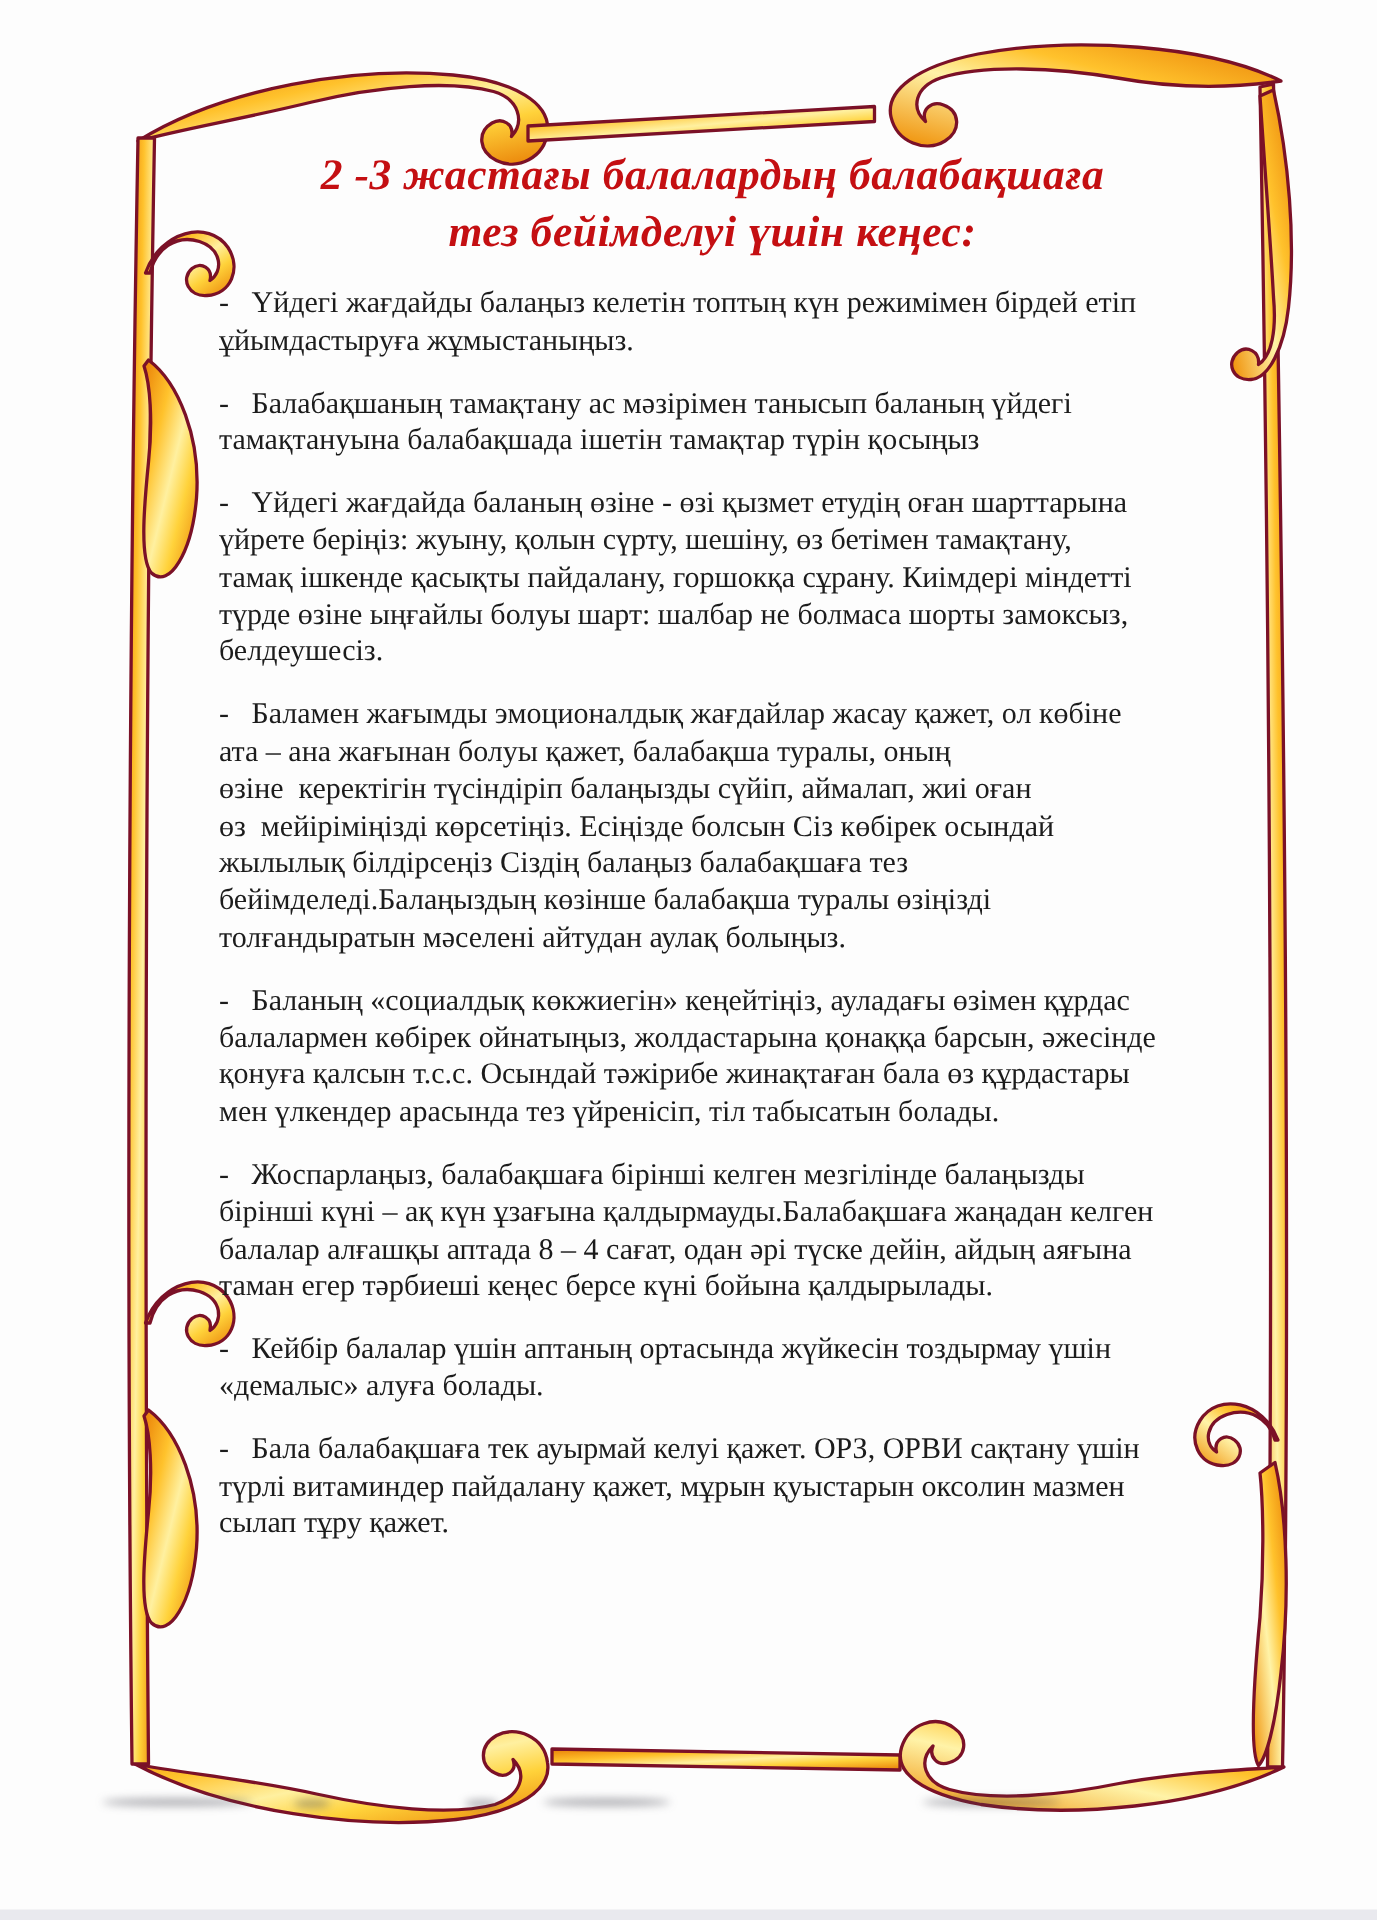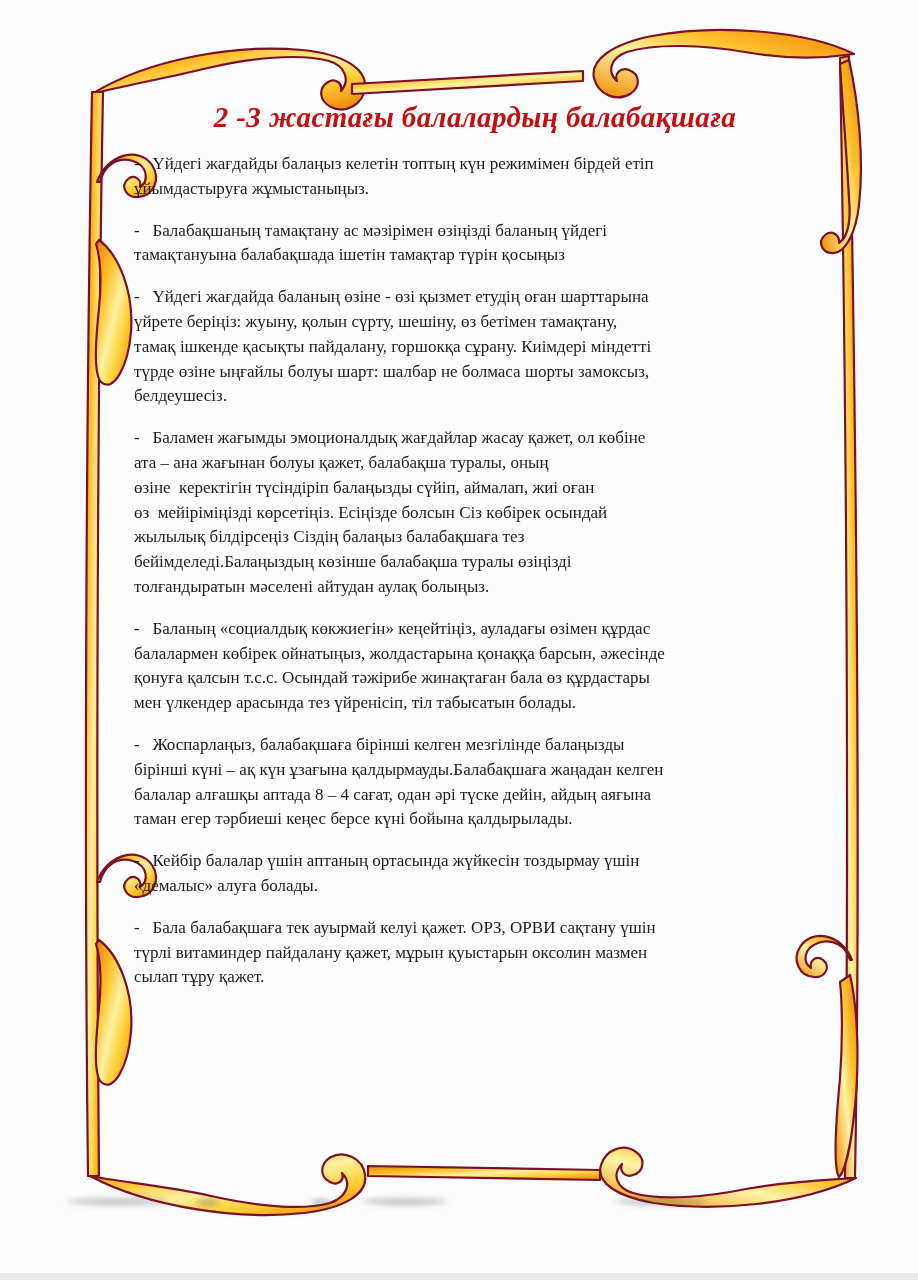--- a/index.html
+++ b/index.html
@@ -30,22 +30,22 @@
     color: #c40f12;
     font-weight: 700;
     font-style: italic;
     font-size: 29px;
     line-height: 38px;
     letter-spacing: 0.4px;
     margin: 0 0 16px 0;
   }
   .body-text { color: #1b1b1b; }
   .para {
-    margin: 0 0 17px 4px;
-    font-size: 17px;
+    margin: 0 0 17px 16px;
+    font-size: 20px;
     line-height: 24.8px;
     white-space: pre-wrap;
     color: #1c1c1c;
   }
   .smudge {
     position: absolute;
     height: 5px;
     background: rgba(70, 70, 82, 0.45);
     border-radius: 50%;
     filter: blur(3px);
@@ -98,25 +98,26 @@
 
       <path fill="url(#gAu2)" d="M849 60 C859 105 864 160 859 205 C856 232 846 252 834 253 C822 254 817 242 825 235 C831 230 840 234 839 243 C848 237 851 220 849 198 C847 160 843 110 840 64 Z"></path>
       <path fill="url(#gAu2)" d="M852 960 C842 934 812 928 800 947 C792 960 799 976 814 977 C826 978 831 966 823 960 C817 955 809 960 811 968 C802 962 804 948 818 943 C833 938 846 946 850 960 Z"></path>
       <path fill="url(#gAu2)" d="M850 975 C858 1010 860 1065 854 1115 C850 1152 844 1172 839 1177 C833 1168 836 1120 840 1078 C843 1038 842 1000 840 982 Z"></path>
     </g>
   </svg>
 
   <div class="content">
     <h1 class="title">
       <div>2 -3 жастағы балалардың балабақшаға</div>
+      <div>тез бейімделуі үшін кеңес:</div>
     </h1>
     <div class="body-text">
       <p class="para">-   Үйдегі жағдайды балаңыз келетін топтың күн режимімен бірдей етіп
 ұйымдастыруға жұмыстаныңыз.</p>
-      <p class="para">-   Балабақшаның тамақтану ас мәзірімен өзіңізді баланың үйдегі
+      <p class="para">-   Балабақшаның тамақтану ас мәзірімен танысып баланың үйдегі
 тамақтануына балабақшада ішетін тамақтар түрін қосыңыз</p>
       <p class="para">-   Үйдегі жағдайда баланың өзіне - өзі қызмет етудің оған шарттарына
 үйрете беріңіз: жуыну, қолын сүрту, шешіну, өз бетімен тамақтану,
 тамақ ішкенде қасықты пайдалану, горшокқа сұрану. Киімдері міндетті
 түрде өзіне ыңғайлы болуы шарт: шалбар не болмаса шорты замоксыз,
 белдеушесіз.</p>
       <p class="para">-   Баламен жағымды эмоционалдық жағдайлар жасау қажет, ол көбіне
 ата – ана жағынан болуы қажет, балабақша туралы, оның
 өзіне  керектігін түсіндіріп балаңызды сүйіп, аймалап, жиі оған
 өз  мейіріміңізді көрсетіңіз. Есіңізде болсын Сіз көбірек осындай

